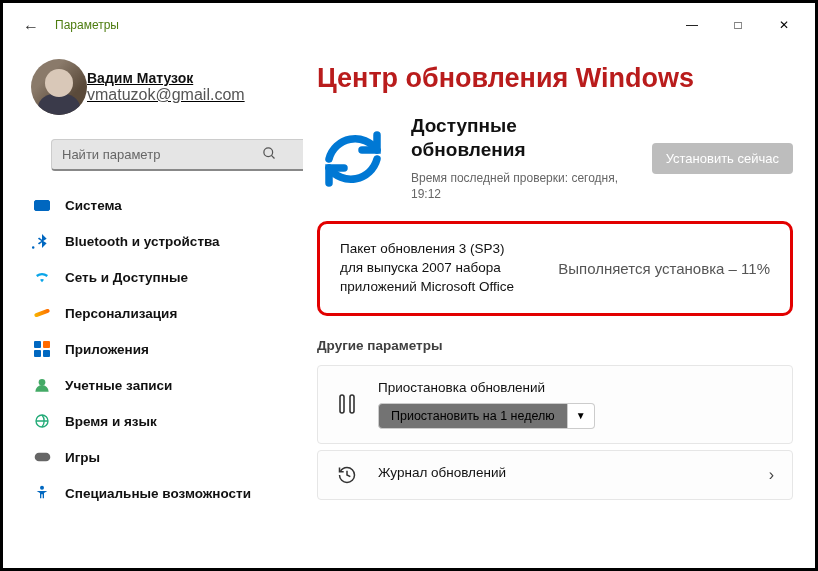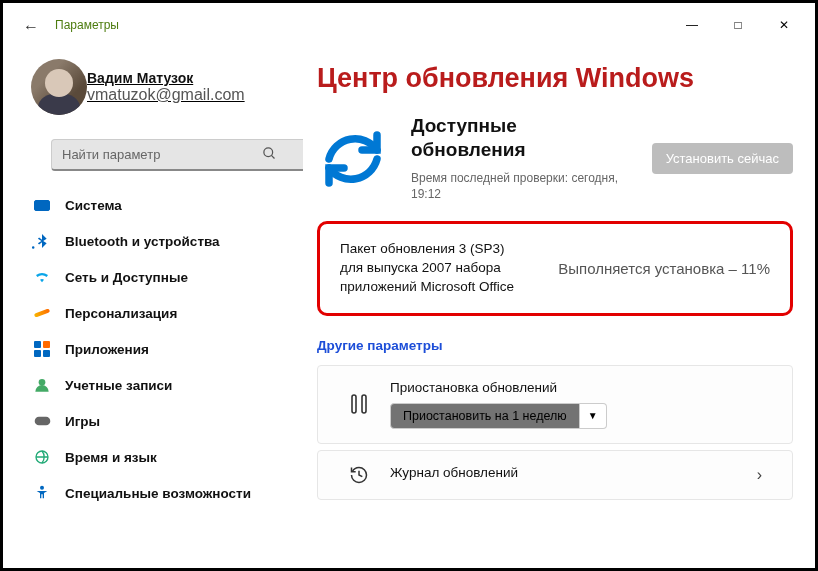--- a/index.html
+++ b/index.html
@@ -29,22 +29,22 @@
   .page-title { font-size: 27px; font-weight: 600; margin-bottom: 20px; color:#b91c1c;}
   .update-header { display: flex; align-items: center; gap: 22px; margin-bottom: 18px; }
   .sync-icon { width: 72px; height: 72px; flex-shrink:0; }
   .update-info { flex: 1; }
   .update-title { font-size: 19px; font-weight: 600; color:#111; line-height:1.25;}
   .update-sub { font-size: 12px; color: #666; margin-top: 8px; line-height:1.4;}
   .install-btn { background: #bdbdbd; color: #fff; border: none; border-radius: 4px; padding: 8px 14px; font-size: 13px; cursor: pointer; }
   .highlight-card { border: 3px solid #e20000; border-radius: 10px; padding: 16px 20px; display: flex; align-items: center; justify-content: flex-start; gap: 20px; margin-bottom: 22px; }
   .update-name { font-size: 13.5px; color: #111; line-height:1.4; max-width: 230px;}
   .update-status { font-size: 15px; color: #555; white-space: nowrap; margin-left: 19px; }
-  .section-title { font-size: 13.5px; font-weight: 600; margin-bottom: 12px; color:#1d4ed8;}
-  .setting-card { border: 1px solid #e6e6e6; border-radius: 4px; padding: 14px 30px; display: flex; align-items: center; gap: 20px; margin-bottom: 6px; background:#fdfdfd;}
+  .section-title { font-size: 13.5px; font-weight: 600; margin-bottom: 12px; color:#404040;}
+  .setting-card { border: 1px solid #e6e6e6; border-radius: 4px; padding: 14px 18px; display: flex; align-items: center; gap: 20px; margin-bottom: 6px; background:#fdfdfd;}
   .card-icon { width: 22px; font-size: 18px; color: #333; display:flex;align-items:center;justify-content:center;}
   .card-body { flex: 1; }
   .card-label { font-size: 13.5px; color: #111; margin-bottom: 8px; }
   .pause-select { display: flex; }
   .pause-btn { border: 1px solid #ccc; border-radius: 4px 0 0 4px; padding: 5px 12px; font-size: 12.5px; background: #737373; cursor:pointer;}
   .pause-caret { border: 1px solid #ccc; border-left: none; border-radius: 0 4px 4px 0; padding: 5px 8px; background: #fff; font-size:10px; cursor:pointer;}
   .chevron { font-size: 16px; color: #444; }
   .card-simple .card-label { margin-bottom: 4px; }
   
   .ic-system{width:16px;height:11px;border:1.5px solid #0067c0;background:#0067c0;border-radius:2px;}
@@ -133,35 +133,35 @@
       <li class="nav-item">
           <span class="nav-icon ic-acct">
             <svg width="16" height="16" viewBox="0 0 24 24" fill="#4a6">
               <circle cx="12" cy="8" r="5"></circle>
               <path d="M2 22a10 10 0 0120 0z"></path>
             </svg>
           </span>
           <span>Учетные записи</span>
         </li>
       <li class="nav-item">
-          <span class="nav-icon ic-games">
-            <svg width="17" height="14" viewBox="0 0 24 16" fill="#666">
-              <rect x="1" y="2" width="22" height="12" rx="6"></rect>
-            </svg>
-          </span>
-          <span>Игры</span>
-        </li>
-      <li class="nav-item">
           <span class="nav-icon ic-time">
             <svg width="16" height="16" viewBox="0 0 24 24" fill="none" stroke="#2a7" stroke-width="2">
               <circle cx="12" cy="12" r="9"></circle>
               <path d="M12 3a14 14 0 010 18M3 12h18"></path>
             </svg>
           </span>
           <span>Время и язык</span>
+        </li>
+      <li class="nav-item">
+          <span class="nav-icon ic-games">
+            <svg width="17" height="14" viewBox="0 0 24 16" fill="#666">
+              <rect x="1" y="2" width="22" height="12" rx="6"></rect>
+            </svg>
+          </span>
+          <span>Игры</span>
         </li>
       <li class="nav-item">
           <span class="nav-icon ic-access">
             <svg width="16" height="16" viewBox="0 0 24 24" fill="#0067c0">
               <circle cx="12" cy="4" r="3"></circle>
               <path d="M4 9h16l-5 3v8h-2v-6h-2v6H9v-8z"></path>
             </svg>
           </span>
           <span>Специальные возможности</span>
         </li>

